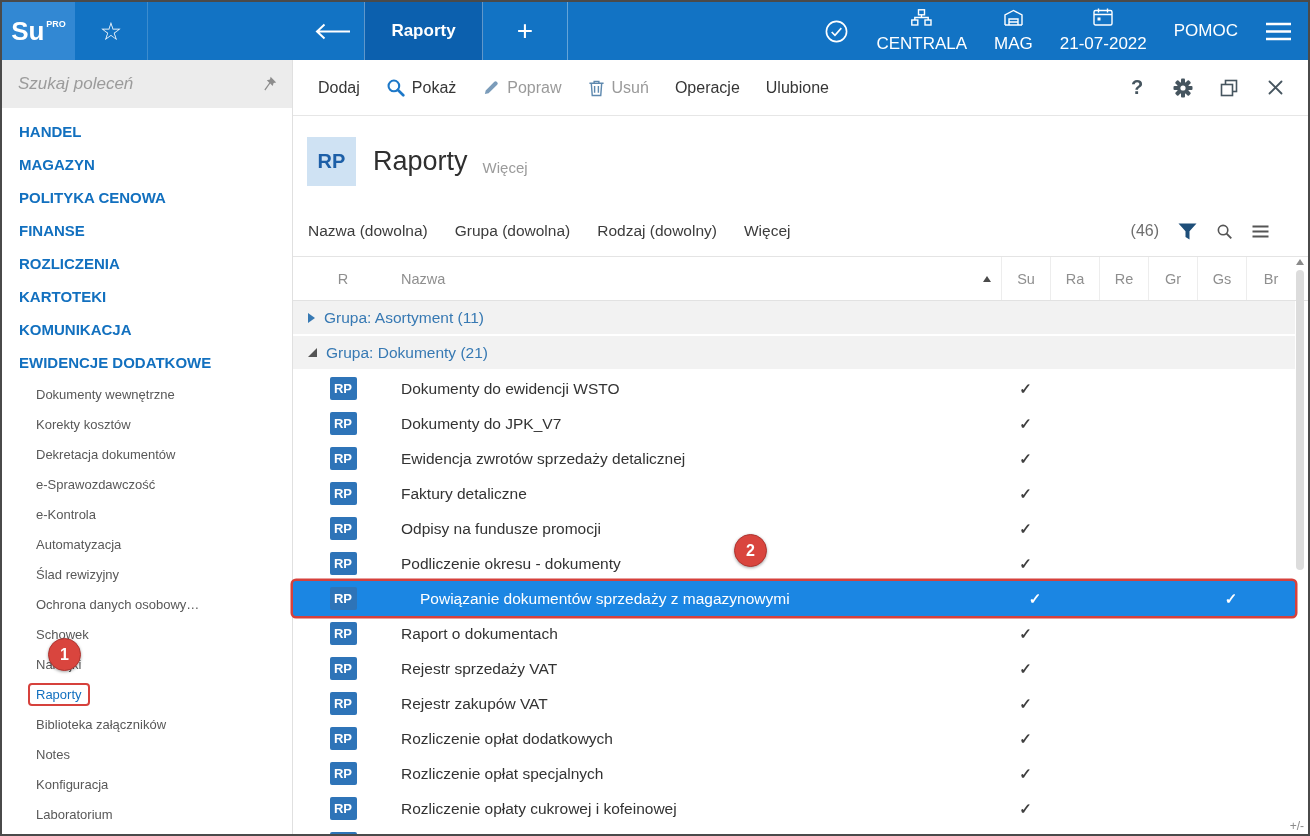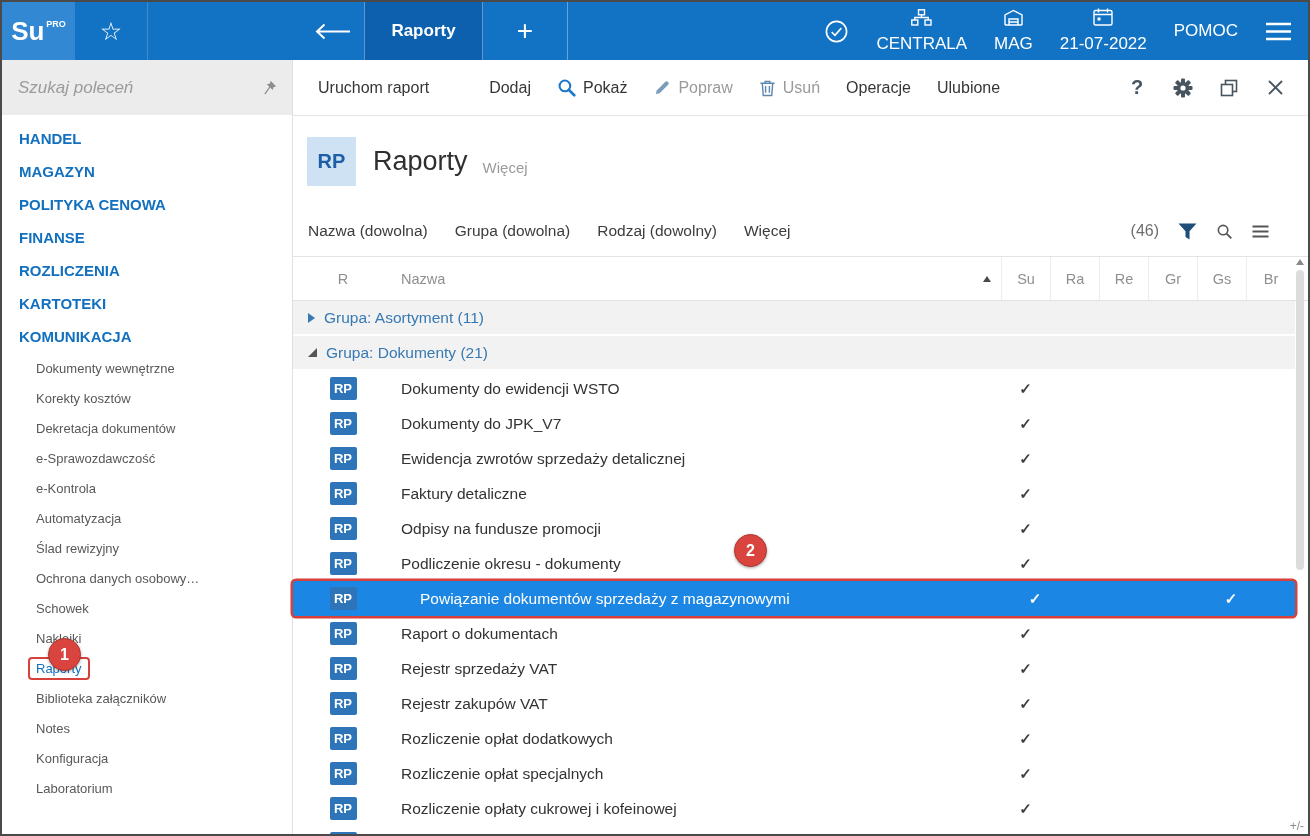--- a/index.html
+++ b/index.html
@@ -21,21 +21,21 @@
               border-right:1px solid rgba(255,255,255,.35);}
   .tab-plus{width:84px;display:flex;align-items:center;justify-content:center;font-size:28px;
             font-weight:300;border-right:1px solid rgba(255,255,255,.35);}
   .top-right{margin-left:auto;display:flex;align-items:center;gap:27px;padding-right:16px;font-size:17px;}
   .tr-item{display:flex;align-items:center;gap:8px;white-space:nowrap;flex-direction:column;}
   .icn{display:flex;align-items:center;}
 
   
   .sidebar{position:absolute;top:58px;left:0;width:290px;bottom:0;background:#fff;
            border-right:1px solid #e0e0e0;overflow:hidden;}
-  .search-row{height:55px;background:#ececec;display:flex;align-items:center;padding:0 12px 0 14px;}
+  .search-row{height:48px;background:#ececec;display:flex;align-items:center;padding:0 12px 0 14px;}
   .search-input{flex:1;border:0;background:transparent;outline:none;font-family:inherit;
                 font-style:italic;font-size:17px;color:#777;}
   .search-input::placeholder{color:#9b9b9b;font-style:italic;}
   .pin-btn{width:22px;height:22px;display:flex;align-items:center;justify-content:center;}
   .side-nav{padding-top:7px;}
   .side-item{display:flex;align-items:center;white-space:nowrap;}
   .side-item.top{height:33px;padding-left:17px;color:#1270bf;font-weight:700;font-size:15px;}
   .side-item.sub{height:30px;padding-left:34px;color:#585858;font-size:13px;}
   .side-item.sub.active .lbl{color:#1270bf;}
   .side-item.annotated .lbl{border:2px solid #d6413c;border-radius:4px;padding:2px 6px;margin-left:-8px;}
@@ -199,20 +199,23 @@
         </div>
         <div class="side-item top">
           <span class="lbl">ROZLICZENIA</span>
         </div>
         <div class="side-item top">
           <span class="lbl">KARTOTEKI</span>
         </div>
         <div class="side-item top">
           <span class="lbl">KOMUNIKACJA</span>
         </div>
+        <div class="side-item top">
+          <span class="lbl">EWIDENCJE DODATKOWE</span>
+        </div>
         <div class="side-item sub">
           <span class="lbl">Dokumenty wewnętrzne</span>
         </div>
         <div class="side-item sub">
           <span class="lbl">Korekty kosztów</span>
         </div>
         <div class="side-item sub">
           <span class="lbl">Dekretacja dokumentów</span>
         </div>
         <div class="side-item sub">
@@ -250,23 +253,20 @@
         </div>
         <div class="side-item sub">
           <span class="lbl">Laboratorium</span>
         </div>
       </nav>
   </aside>
 
   <main class="main">
     <div class="toolbar">
       <div style="display:flex;align-items:center;height:100%;">
-          <div class="tb-btn primary">
-            <span>Uruchom raport</span>
-          </div>
           <div class="tb-btn">
             <span>Dodaj</span>
           </div>
           <div class="tb-btn">
             <span class="tb-icon icn">
               <svg width="19" height="19" viewBox="0 0 20 20">
                 <circle cx="8.3" cy="8.3" r="5.6" fill="none" stroke="#1d78c8" stroke-width="2.2"></circle>
                 <line x1="12.6" y1="12.6" x2="18.2" y2="18.2" stroke="#1d78c8" stroke-width="2.8" stroke-linecap="round"></line>
               </svg>
             </span>

